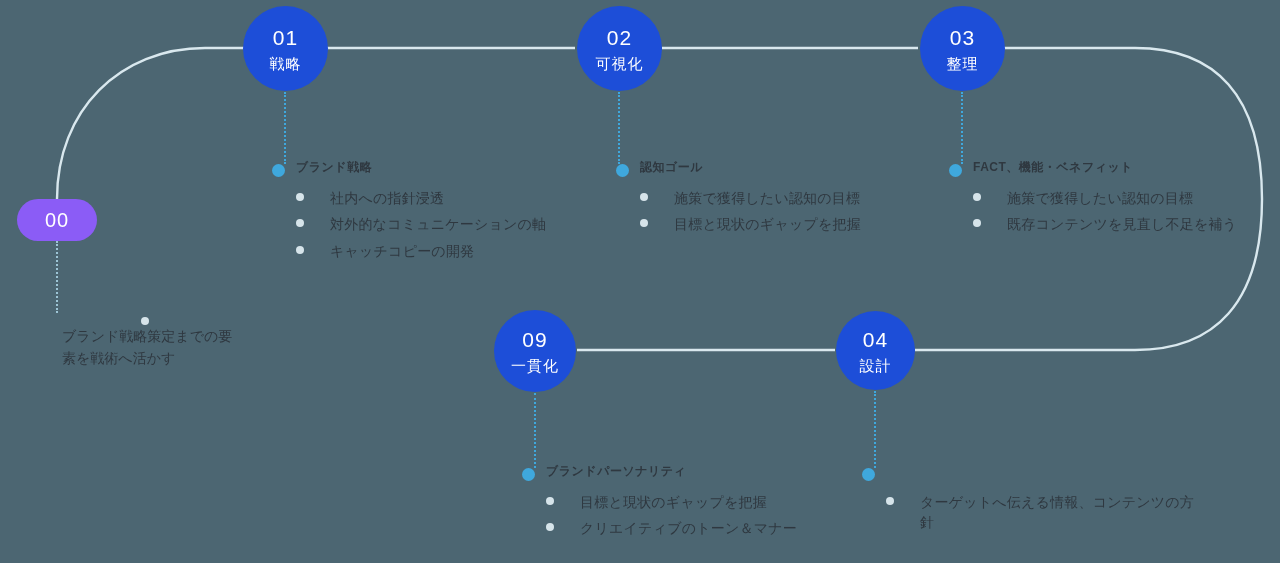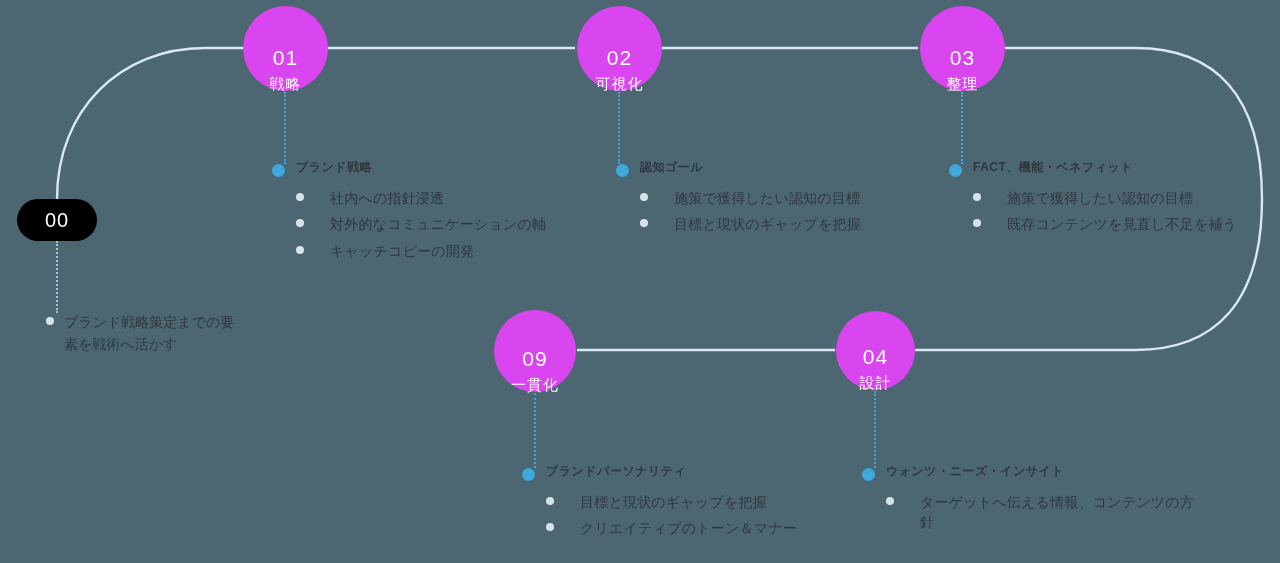--- a/index.html
+++ b/index.html
@@ -25,26 +25,26 @@
     top: 0;
     width: 1280px;
     height: 563px;
     pointer-events: none;
   }
 
   
   .node {
     position: absolute;
     border-radius: 50%;
-    background: #d946ef;
+    background: #1d4ed8;
     color: #ffffff;
     display: flex;
     flex-direction: column;
     align-items: center;
-    justify-content: flex-end;
+    justify-content: center;
     text-align: center;
     line-height: 1;
     z-index: 4;
   }
   .node .num {
     font-size: 21px;
     font-weight: 400;
     letter-spacing: 1px;
     margin-bottom: 8px;
   }
@@ -55,21 +55,21 @@
   }
 
   
   .pill {
     position: absolute;
     left: 17px;
     top: 199px;
     width: 80px;
     height: 42px;
     border-radius: 21px;
-    background: #000000;
+    background: #8b5cf6;
     color: #ffffff;
     display: flex;
     align-items: center;
     justify-content: center;
     font-size: 20px;
     letter-spacing: 1px;
     z-index: 4;
   }
 
   
@@ -136,25 +136,26 @@
     line-height: 1.45;
     letter-spacing: 0.2px;
   }
   .sub-text.wrap {
     max-width: 278px;
   }
 
   
   .note {
     position: absolute;
-    left: 46px;
+    left: 62px;
     top: 311px;
     display: flex;
-    align-items: flex-start;
+    align-items: center;
     z-index: 3;
+    flex-direction: column;
   }
   .note .dot-sub {
     margin-top: 6px;
   }
   .note .note-text {
     font-size: 14px;
     color: #2f3840;
     line-height: 1.6;
     max-width: 176px;
   }
@@ -279,21 +280,20 @@
   </div>
 
   <div class="node" style="left:836px; top:311px; width:79px; height:79px;">
     <span class="num">04</span>
     <span class="ttl">設計</span>
   </div>
   <div class="drop" style="left:874px; top:391px; height:77px;"></div>
   <div class="block" style="left:862px; top:464px;">
     <div class="head">
       <span class="dot-head"></span>
-      <span class="head-text">ウォンツ・ニーズ・インサイト</span>
     </div>
     <ul>
       <li>
         <span class="dot-sub"></span>
         <span class="sub-text wrap">ターゲットへ伝える情報、コンテンツの方針</span>
       </li>
     </ul>
   </div>
 
 </div>

